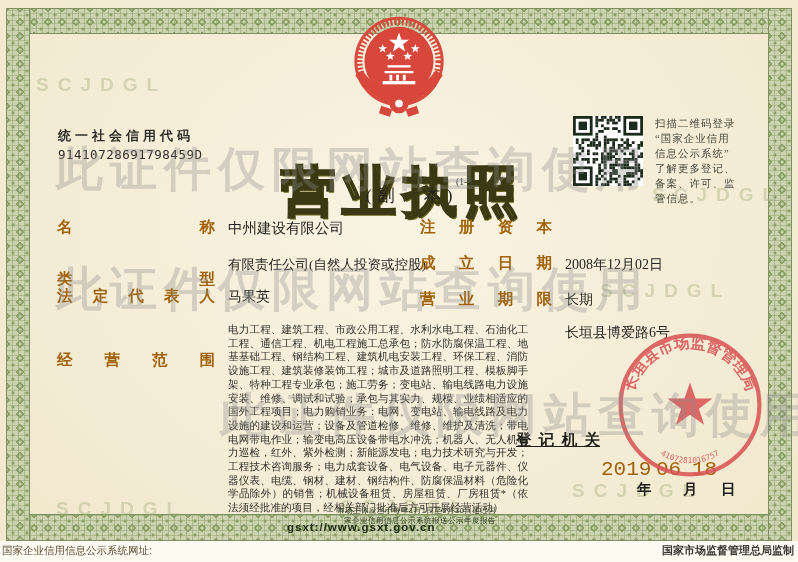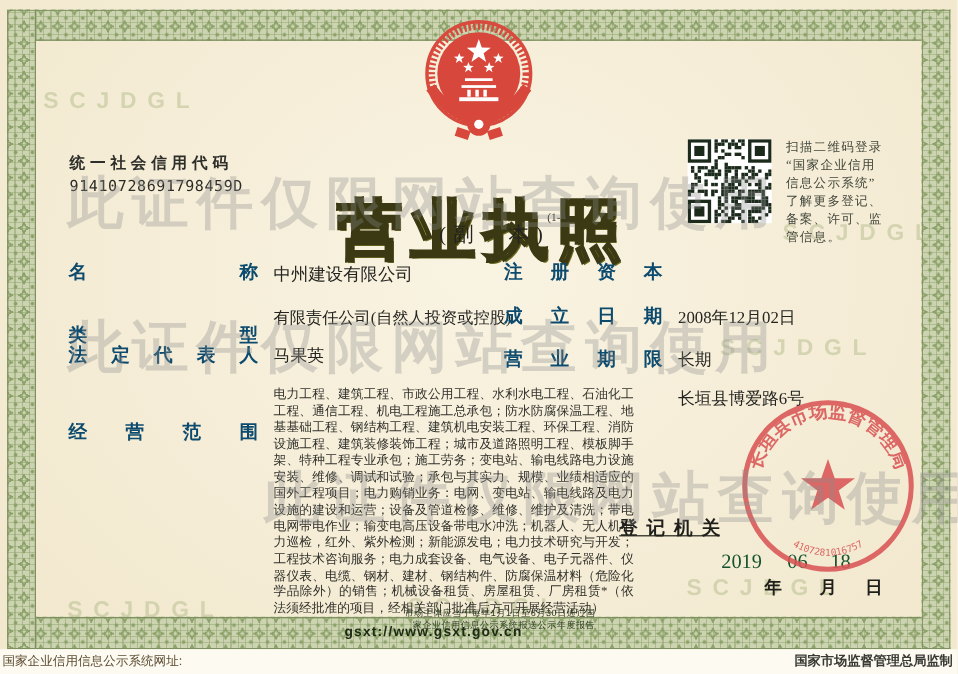--- a/index.html
+++ b/index.html
@@ -28,29 +28,29 @@
   .code-label{position:absolute;left:58px;top:127px;font-size:13px;font-weight:bold;letter-spacing:4px;color:#2e2e2a;z-index:3;}
   .code-value{position:absolute;left:58px;top:147px;font-size:12.5px;font-family:"DejaVu Sans Mono","Liberation Mono",monospace;letter-spacing:.5px;color:#2b2b28;z-index:3;}
   .emblem{position:absolute;left:351px;top:15px;z-index:4;}
   .title{position:absolute;left:281px;top:108px;font-size:54px;font-weight:bold;letter-spacing:7px;color:#c9b733;-webkit-text-stroke:2.2px #3a3913;text-shadow:1.5px 1.5px 0 #6e6a22;z-index:3;white-space:nowrap;margin-top:48px;}
   .subtitle{position:absolute;left:366px;top:184px;font-size:17px;letter-spacing:6px;color:#23231f;font-family:"Liberation Serif","DejaVu Serif",serif;z-index:3;}
   .copynote{position:absolute;left:456px;top:177px;font-size:9.5px;color:#3a3a33;z-index:3;font-family:"Liberation Serif","DejaVu Serif",serif;}
   .qr{position:absolute;left:573px;top:116px;width:70px;height:70px;background:#fff;z-index:3;}
   .qr-caption{position:absolute;left:655px;top:116px;width:112px;font-size:10.5px;line-height:15px;letter-spacing:1px;color:#43473c;z-index:3;font-family:"Liberation Serif","DejaVu Serif",serif;}
 
   
-  .flabel{position:absolute;font-weight:bold;font-size:15.5px;color:#0c4a6e;z-index:3;display:inline-block;text-align:justify;text-align-last:justify;text-justify:inter-character;}
+  .flabel{position:absolute;font-weight:bold;font-size:15.5px;color:#a16207;z-index:3;display:inline-block;text-align:justify;text-align-last:justify;text-justify:inter-character;}
   .fvalue{position:absolute;font-size:14px;color:#242420;z-index:3;font-family:"Liberation Serif","DejaVu Serif",serif;white-space:nowrap;}
   .lw{width:158px;left:57px;}
   .rw{width:132px;left:420px;}
   .scope{position:absolute;left:228px;top:323px;width:300px;font-size:10.6px;line-height:13.7px;color:#30302b;text-align:justify;z-index:3;font-family:"Liberation Serif","DejaVu Serif",serif;}
 
   
   .auth-label{position:absolute;left:516px;top:430px;width:84px;font-weight:bold;font-size:15.5px;color:#1e1e1a;z-index:3;display:inline-block;text-align:justify;text-align-last:justify;text-justify:inter-character;text-decoration:underline;}
-  .dt{position:absolute;font-size:17px;color:#14532d;font-family:Liberation Serif, serif;z-index:3;}
+  .dt{position:absolute;font-size:21px;color:#a16207;font-family:Liberation Mono, monospace;z-index:3;}
   .dl{position:absolute;font-size:14.5px;font-weight:bold;color:#1e1e1a;z-index:3;}
 
   .seal{position:absolute;left:615px;top:330px;z-index:5;opacity:.88;}
 
   
   .notice{position:absolute;font-size:7.5px;color:#2f3c26;z-index:3;white-space:nowrap;letter-spacing:.5px;}
   .url{position:absolute;left:287px;top:521px;font-size:11.5px;font-weight:bold;letter-spacing:1px;color:#1d2a14;z-index:3;}
   .foot-left{position:absolute;left:2px;top:544px;font-size:10.5px;color:#5d4c33;z-index:3;}
   .foot-right{position:absolute;right:4px;top:543px;font-size:11px;font-weight:bold;color:#3a3a35;z-index:3;}
 </style>

